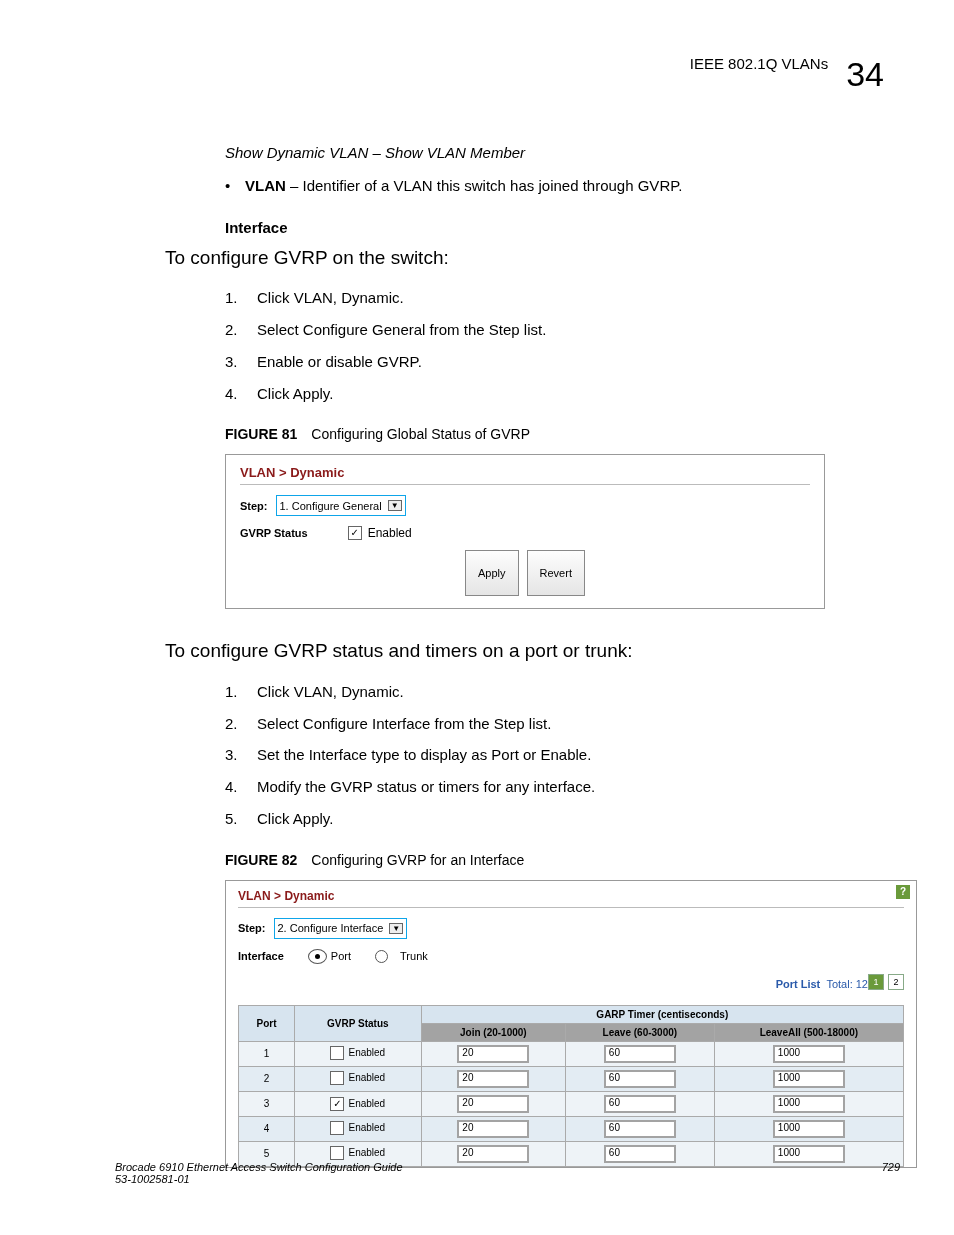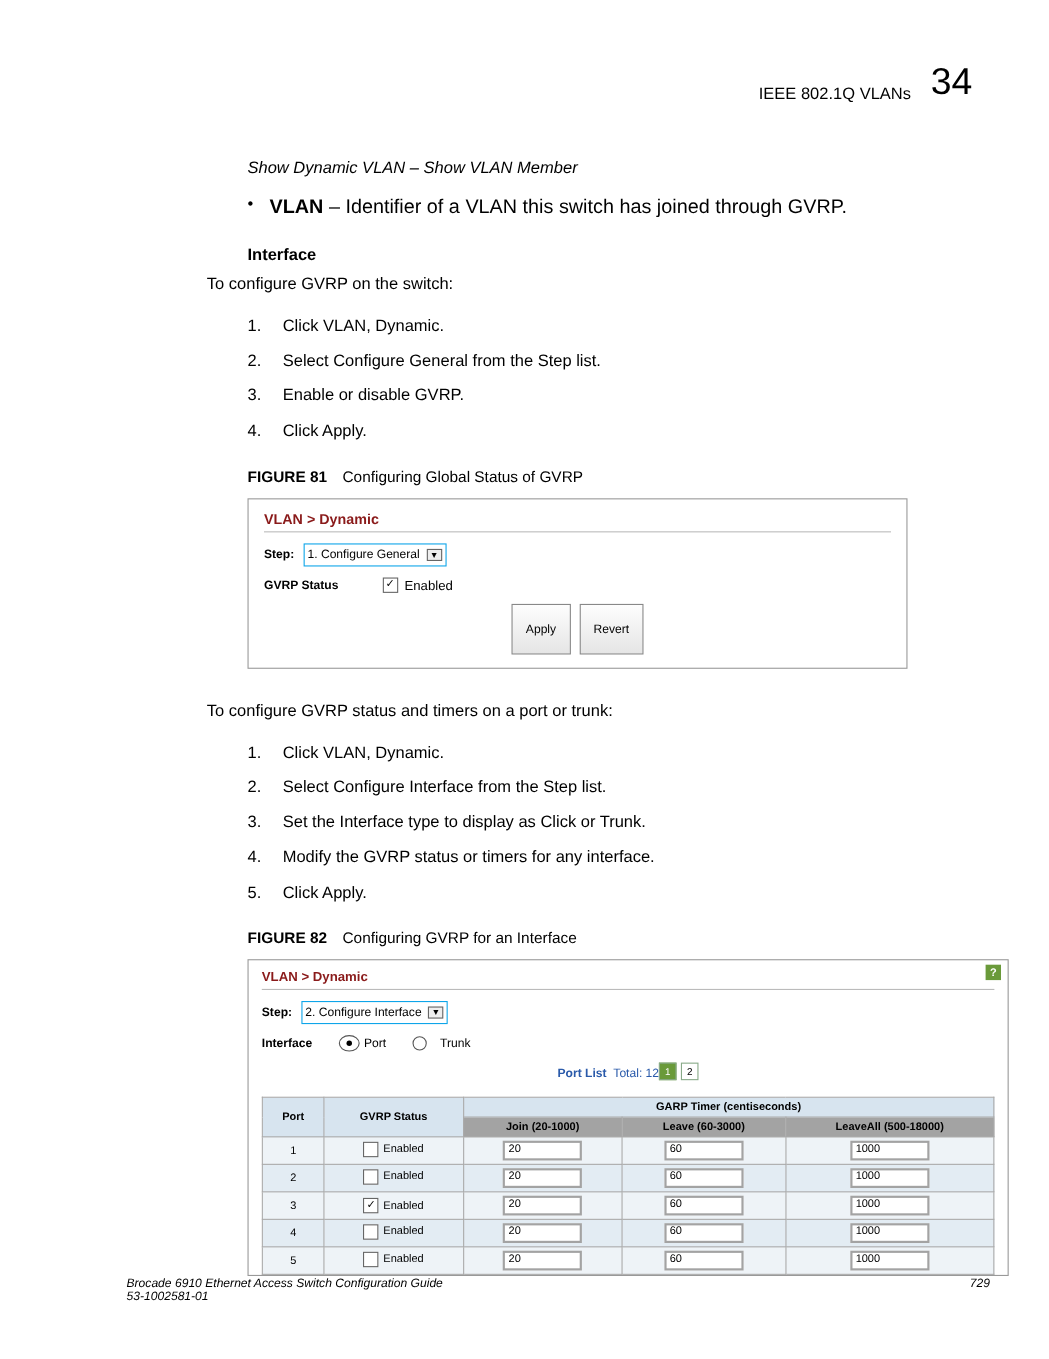--- a/index.html
+++ b/index.html
@@ -1,26 +1,26 @@
 <!DOCTYPE html>
 <html><head>
 <meta charset="utf-8">
 <style>
 html,body{margin:0;padding:0;background:#fff;font-family:Arial,Helvetica,sans-serif;color:#000}
 .page{width:954px;height:1235px;position:relative;box-sizing:border-box;padding:55px 70px 0 115px}
-.hdr{display:flex;justify-content:flex-end;align-items:flex-end;gap:18px;margin-bottom:50px}
+.hdr{display:flex;justify-content:flex-end;align-items:flex-start;gap:18px;margin-bottom:50px}
 .hdr-title{font-size:15px}
 .hdr-num{font-size:34px;font-weight:400}
 .section-italic{font-style:italic;font-size:15px;margin:0 0 14px 110px}
 .ul{margin:0 0 22px 110px;padding:0;list-style:none}
-.ul li{font-size:18px;line-height:1.45;margin-bottom:6px;padding-left:20px;position:relative}
+.ul li{font-size:15px;line-height:1.45;margin-bottom:6px;padding-left:20px;position:relative}
 .ul li::before{content:"\2022";position:absolute;left:0;top:0;font-size:15px}
 .ul li .term{font-weight:bold}
 .h-bold{font-size:15px;font-weight:bold;margin:0 0 8px 110px}
-.p{font-size:15px;margin:0 0 14px 73px;line-height:1.45}
+.p{font-size:19px;margin:0 0 14px 50px;line-height:1.45}
 .ol{margin:16px 0 22px 110px;padding:0;list-style:none;counter-reset:item}
 .ol li{font-size:15px;line-height:1.45;margin-bottom:10px;padding-left:32px;position:relative;counter-increment:item}
 .ol li::before{content:counter(item) ".";position:absolute;left:0;top:0}
 .fig-cap{font-size:14px;font-weight:bold;margin:0 0 12px 110px}
 .fig-cap .fig-title{font-weight:normal;margin-left:14px}
 .panel{margin:0 0 28px 110px;border:1px solid #999;background:#fff;padding:10px 14px 12px 14px;font-size:12px}
 .panel-bc{color:#8a1a1a;font-weight:bold;font-size:13px;margin-bottom:4px}
 .panel-bc .sep{color:#8a1a1a}
 .panel-hr{border:none;border-top:1px solid #bbb;margin:4px 0 10px 0}
 .row{display:flex;align-items:center;gap:8px;margin-bottom:10px}
@@ -43,21 +43,21 @@
 .pg .cur{background:#6a9a3a;color:#fff}
 .tbl{width:100%;border-collapse:collapse;font-size:10px;margin-top:4px}
 .tbl th,.tbl td{border:1px solid #aaa;padding:3px 6px;text-align:center}
 .tbl thead th{background:#d7e4ef;font-weight:bold;font-size:10px}
 .tbl thead .sub th{background:#a3a3a3}
 .tbl tbody tr{background:#eef3f7}
 .tbl tbody tr:nth-child(even){background:#e3ecf3}
 .cell-chk{display:inline-flex;align-items:center;gap:4px;justify-content:center}
 .inbox{border:2px solid #a3a3a3;background:#fff;width:62px;height:14px;font-size:10px;text-align:left;padding:0 3px;display:inline-block}
 .footer{position:absolute;bottom:50px;left:115px;right:54px;display:flex;justify-content:space-between;font-size:11px;font-style:italic}
-.line-between{display:flex;justify-content:center;align-items:flex-end;margin-bottom:15px}
+.line-between{display:flex;justify-content:flex-end;align-items:flex-end;margin-bottom:15px}
 </style>
 </head>
 <body>
 
 <div class="page">
   <div class="hdr">
     <span class="hdr-title">IEEE 802.1Q VLANs</span>
     <span class="hdr-num">34</span>
   </div>
 
@@ -98,21 +98,21 @@
     <div class="btns">
       <div class="btn">Apply</div>
       <div class="btn">Revert</div>
     </div>
   </div>
 
   <p class="p">To configure GVRP status and timers on a port or trunk:</p>
   <ol class="ol">
     <li>Click VLAN, Dynamic.</li>
     <li>Select Configure Interface from the Step list.</li>
-    <li>Set the Interface type to display as Click or Trunk.</li>
+    <li>Set the Interface type to display as Port or Enable.</li>
     <li>Modify the GVRP status or timers for any interface.</li>
     <li>Click Apply.</li>
   </ol>
 
   <p class="fig-cap"><span>FIGURE 82</span><span class="fig-title">Configuring GVRP for an Interface</span></p>
 
   <div class="panel2" style="width:690px">
     <div class="help">?</div>
     <div class="inner">
       <div class="panel-bc" style="font-size:12px"><span>VLAN</span> <span class="sep">&gt;</span> <span>Dynamic</span></div>

